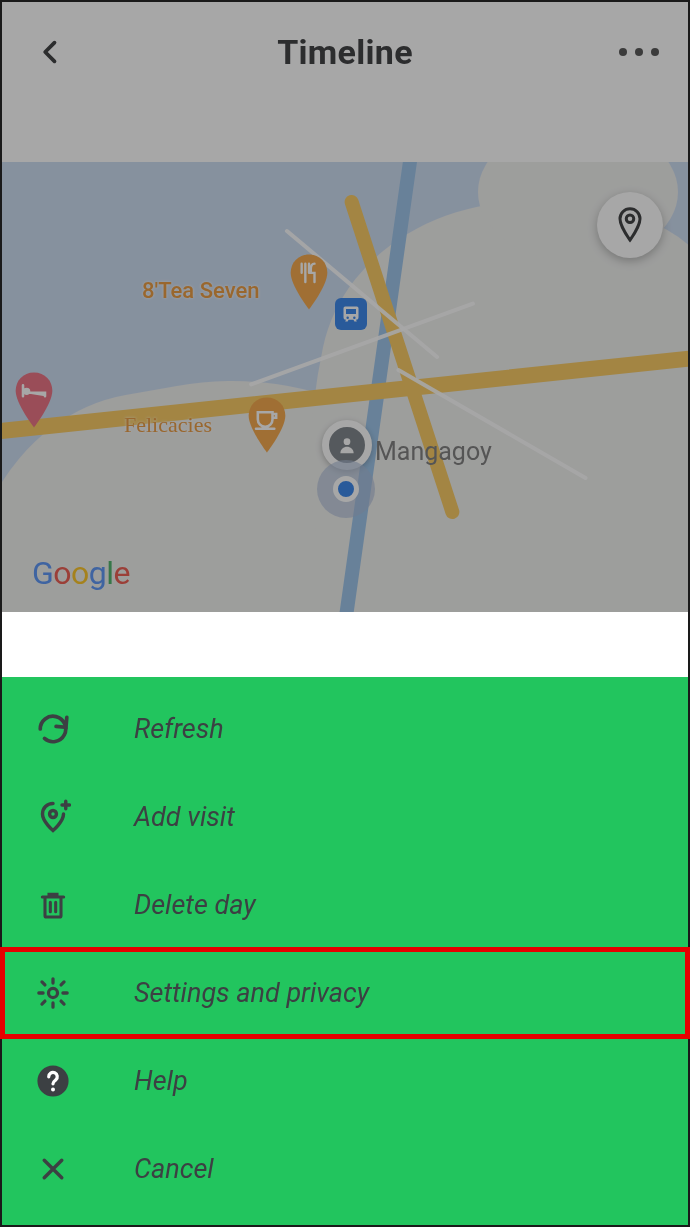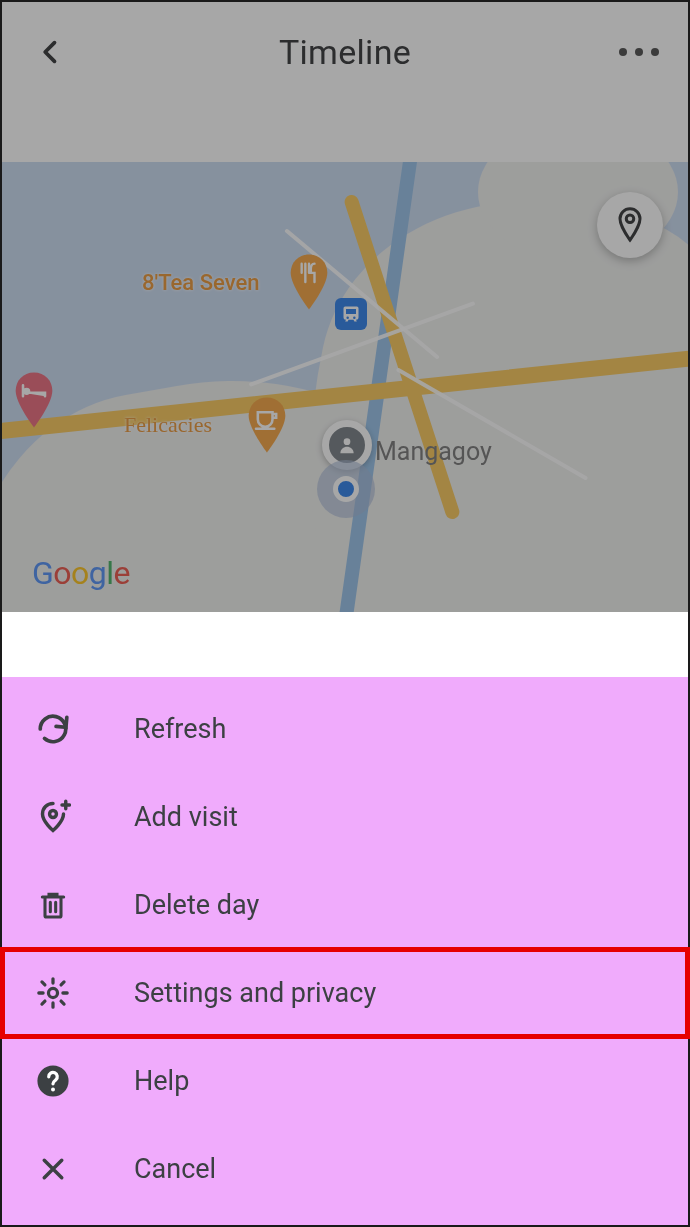--- a/index.html
+++ b/index.html
@@ -4,21 +4,21 @@
   <style>
     * { box-sizing: border-box; margin: 0; padding: 0; }
     html, body { width: 690px; height: 1227px; font-family: Roboto, Arial, sans-serif; overflow: hidden; background:#fff; }
     .screen { position: relative; width: 690px; height: 1227px; border: 2px solid #1a1a1a; }
     .dim { position:absolute; inset:0; background: rgba(60,60,60,0.45); pointer-events:none; z-index:5;}
     .header { position:relative; height:160px; background:#fff; display:flex; flex-direction:column;}
     .topbar { position:relative; height:100px; display:flex; align-items:center; justify-content:center;}
     .back { position:absolute; left:25px; top:50%; transform:translateY(-50%); width:48px; height:48px; display:flex; align-items:center; justify-content:center; cursor:pointer;}
     .more { position:absolute; right:25px; top:50%; transform:translateY(-50%); width:48px; height:48px; display:flex; align-items:center; justify-content:center; cursor:pointer;}
     .dot { width:8px; height:8px; background:#3b3b3b; border-radius:50%; margin:0 4px;}
-    .title { font-size:34px; font-weight:400; color:#202124; letter-spacing:0.3px;}
+    .title { font-size:34px; font-weight:700; color:#202124; letter-spacing:0.3px;}
     .tabs { display:flex; justify-content:space-between; padding:0 22px 0 22px; align-items:flex-end; height:68px;}
     .tab { font-size:26px; font-weight:500; color:#5f6368; padding:14px 8px 18px 8px; cursor:pointer; position:relative;}
     .tab.active { color:#1a73e8; }
     .tab.active::after{ content:""; position:absolute; left:8px; right:40%; bottom:-2px; height:7px; background:#1a73e8; border-radius:6px 6px 0 0;}
     
     .map { position:relative; height:450px; background:#c4d7ef; overflow:hidden;}
     .land { position:absolute; background:#edeeec; }
     .land1 { width:520px; height:520px; top:220px; left:-40px; border-radius:40% 50% 30% 60% / 50% 40% 60% 40%; transform:rotate(-10deg);}
     .land2 { width:460px; height:480px; top:40px; right:-80px; border-radius:50% 40% 60% 30% / 40% 60% 40% 60%; transform:rotate(12deg);}
     .land3 { width:200px; height:140px; top:-40px; right:10px; border-radius:50%;}
@@ -30,21 +30,21 @@
     .label-area { position:absolute; color:#6b6b6b; font-size:25px;}
     .google-logo { position:absolute; left:30px; bottom:20px; font-size:32px; font-weight:400; letter-spacing:-0.5px;}
     .g1{color:#4285F4;} .g2{color:#EA4335;} .g3{color:#FBBC05;} .g4{color:#4285F4;} .g5{color:#34A853;} .g6{color:#EA4335;}
     .pin { position:absolute;}
     .transit-badge { position:absolute; width:32px; height:32px; background:#1a73e8; border-radius:6px; display:flex; align-items:center; justify-content:center;}
     .curloc { position:absolute; width:58px; height:58px; border-radius:50%; background:rgba(156,176,210,0.6); display:flex; align-items:center; justify-content:center;}
     .curloc-inner{ width:26px; height:26px; background:#1a73e8; border-radius:50%; border:5px solid #fff;}
     .home-pin{ position:absolute; width:50px; height:50px; border-radius:50%; background:#6b7278; border:7px solid #fff; box-shadow:0 2px 6px rgba(0,0,0,0.3); display:flex; align-items:center; justify-content:center;}
     .fab { position:absolute; top:30px; right:25px; width:66px; height:66px; border-radius:50%; background:#fff; box-shadow:0 3px 10px rgba(0,0,0,0.3); display:flex; align-items:center; justify-content:center; cursor:pointer; z-index:2;}
     
-    .sheet { position:absolute; left:0; right:0; bottom:0; background:#f0abfc; z-index:10; padding:8px 0 12px 0;}
+    .sheet { position:absolute; left:0; right:0; bottom:0; background:#22c55e; z-index:10; padding:8px 0 12px 0;font-style:italic;}
     .menu-item { display:flex; align-items:center; height:88px; padding:0 10px 0 32px; cursor:pointer;}
     .menu-icon { width:38px; height:38px; display:flex; align-items:center; justify-content:center; flex-shrink:0;}
     .menu-label { font-size:27px; color:#3c4043; margin-left:62px; font-weight:400;}
     .highlight { outline:5px solid #e60000; outline-offset:-3px;}
     svg { display:block;}
   </style>
 </head>
 <body>
 
 <div class="screen">
@@ -69,21 +69,21 @@
     <div class="land land1"></div>
     <div class="land land2"></div>
     <div class="land land3"></div>
     <div class="river"></div>
     <div class="road-y1"></div>
     <div class="road-y2"></div>
     <div class="roadw" style="top:130px; left:260px; width:200px; transform:rotate(40deg);"></div>
     <div class="roadw" style="top:180px; left:240px; width:240px; transform:rotate(-20deg);"></div>
     <div class="roadw" style="top:260px; left:380px; width:220px; transform:rotate(30deg);"></div>
 
-    <div class="label-place" style="top:108px; left:140px;">8'Tea Seven</div>
+    <div class="label-place" style="top:116px; left:140px;">8'Tea Seven</div>
     <div class="pin" style="top:92px; left:285px;">
       <svg width="44" height="56" viewBox="0 0 24 30">
           <path d="M12 0C6 0 2 4.5 2 10c0 7 10 20 10 20s10-13 10-20c0-5.5-4-10-10-10z" fill="#f29a2e"></path>
           <path d="M8 5v5M10 5v5M12 5v5M10 10v5 M15 5c-1.5 0-2 1.5-2 3v2h2v5" stroke="#fff" stroke-width="1.3" fill="none" stroke-linecap="round"></path>
         </svg>
     </div>
 
     <div class="transit-badge" style="top:136px; left:333px;">
       <svg width="20" height="20" viewBox="0 0 24 24" fill="#fff">
           <path d="M5 3h14a2 2 0 012 2v11a3 3 0 01-3 3l1 2h-3l-1-2H9l-1 2H5l1-2a3 3 0 01-3-3V5a2 2 0 012-2zm1 3v6h12V6H6zm2 9a1.5 1.5 0 100 3 1.5 1.5 0 000-3zm8 0a1.5 1.5 0 100 3 1.5 1.5 0 000-3z"></path>

